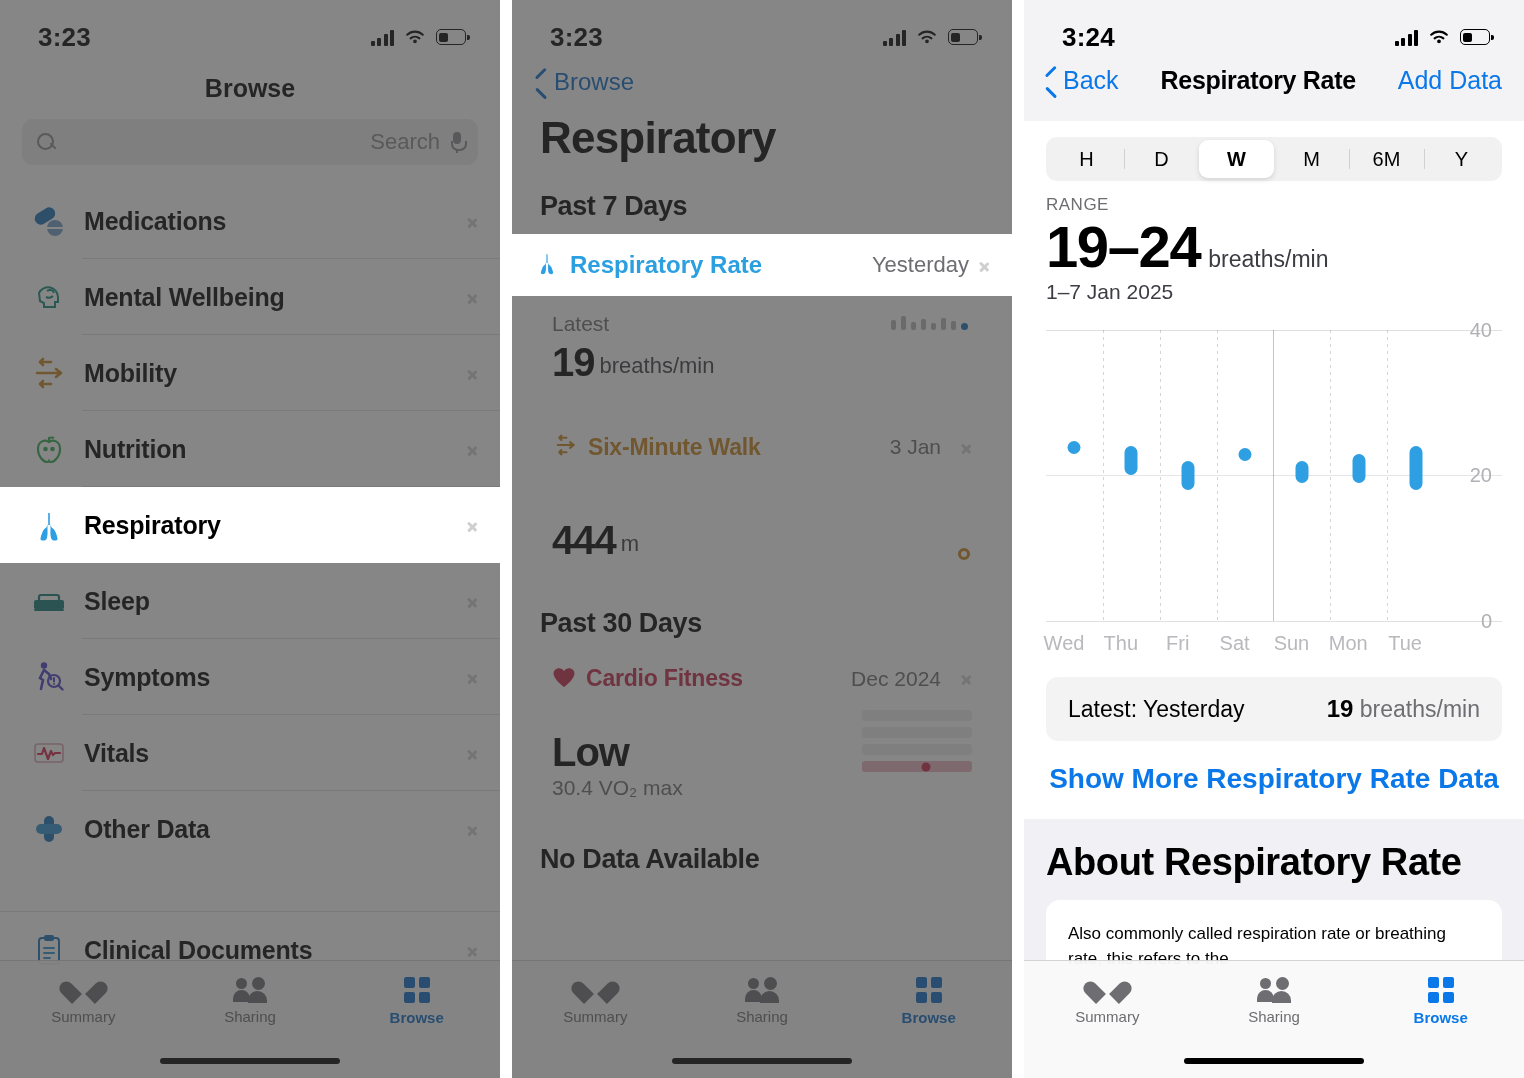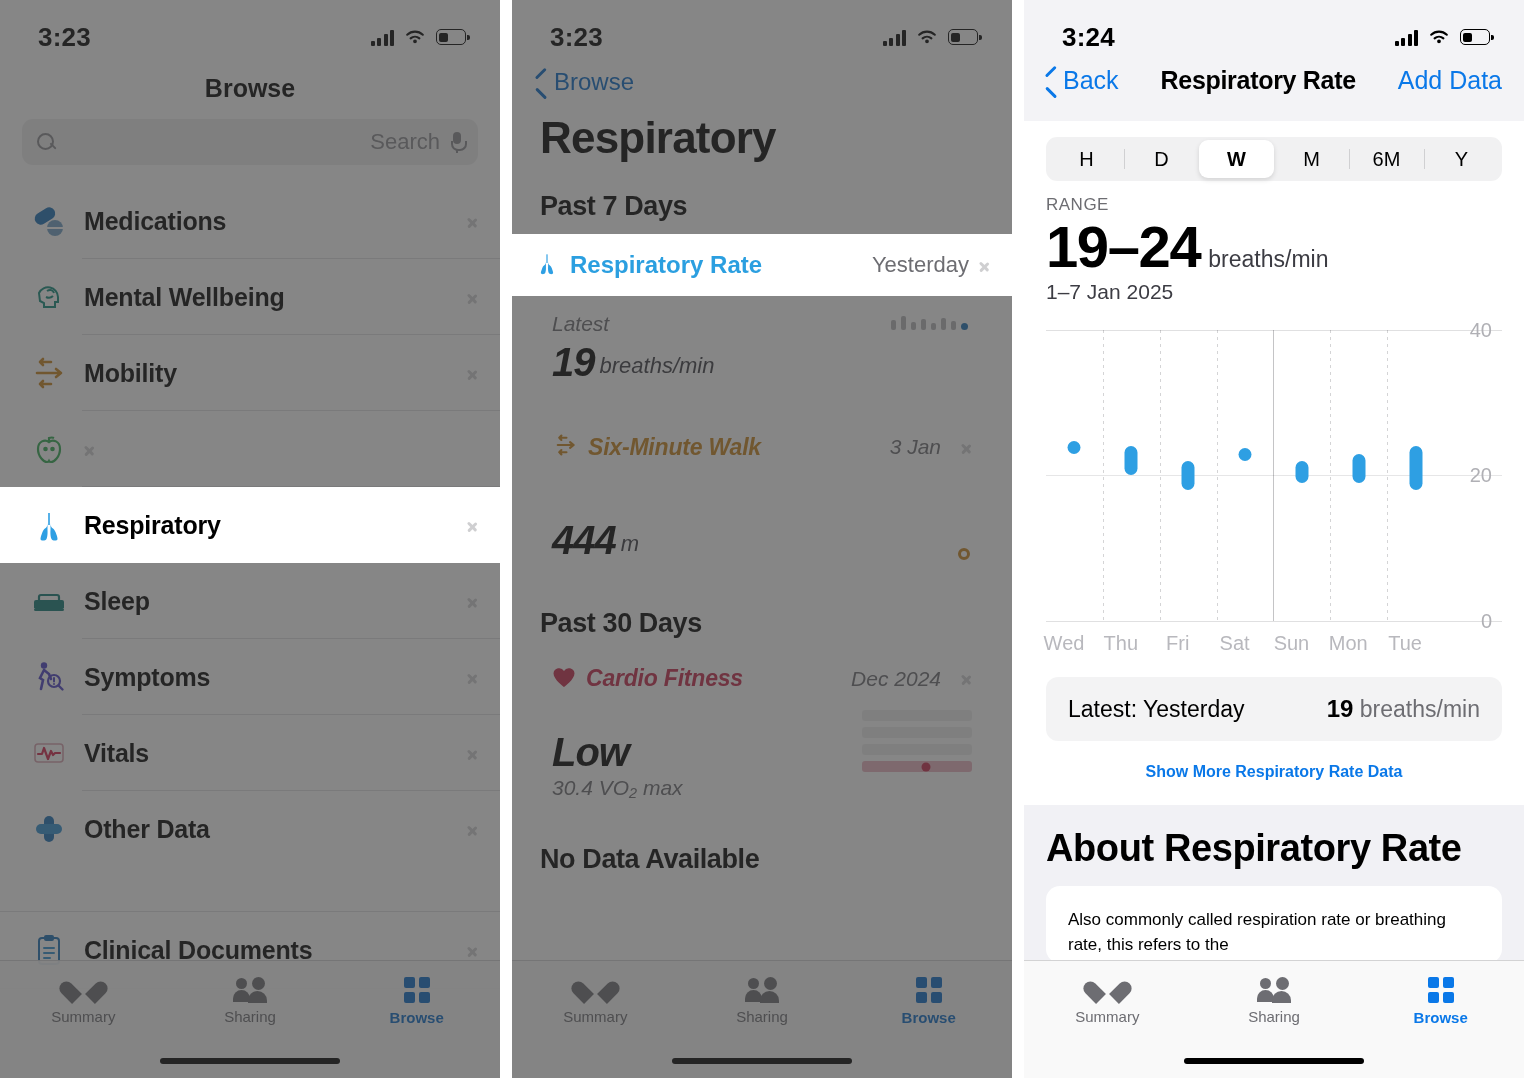--- a/index.html
+++ b/index.html
@@ -156,21 +156,21 @@
     content:""; position:absolute; left: 0px; width: 14px; height: 3.4px;
     background: #0a6bc9; border-radius: 2px;
   }
   .back-chev::before { top: 5.5px; transform: rotate(-45deg); transform-origin: left center; }
   .back-chev::after  { top: 16px;  transform: rotate(45deg);  transform-origin: left center; }
   .p2-h1 { font-size: 44px; font-weight: 700; color:#000; padding: 16px 0 6px 28px; letter-spacing:-.8px; }
   .sec-h { font-size: 27px; font-weight: 700; color:#000; padding: 22px 0 12px 28px; letter-spacing:-.4px; }
 
   .card {
     margin: 0 22px; background: rgba(255,255,255,0.55);
-    border-radius: 14px; overflow: hidden; font-style: italic;
+    border-radius: 14px; overflow: hidden;
   }
   .card-hd {
     display:flex; align-items:center; padding: 14px 18px 10px 18px; gap: 10px;
   }
   .card-hd .tle { font-size: 23px; font-weight: 700; flex:1; letter-spacing:-.2px; }
   .card-hd .date { font-size: 21px; color:#6d6d72; }
   .card-hd .chev { margin-left: 10px; }
   .card-body { padding: 0 18px 20px 18px; position: relative; display:flex; align-items:flex-end; }
   .big { font-size: 40px; font-weight: 700; color:#000; letter-spacing:-1px; line-height:1; }
   .unit { font-size: 22px; color: #3c3c43; margin-left: 5px; margin-bottom: 3px; }
@@ -246,21 +246,21 @@
 
   .latest-pill {
     margin: 14px 22px 0; background: rgba(118,118,128,0.09); border-radius: 12px;
     display:flex; align-items:flex-end; justify-content:space-between;
     padding: 18px 22px;
   }
   .lp-left { font-size: 23px; color:#000; font-weight:500; }
   .lp-right { font-size: 23px; color:#6d6d72; }
   .lp-right b { color:#000; font-weight:700; font-size: 24px; }
 
-  .showmore { text-align:center; color:#0a78e8; font-size: 16px; font-weight:600; padding: 22px 0 20px; }
+  .showmore { text-align:center; color:#0a78e8; font-size: 28px; font-weight:600; padding: 22px 0 20px; }
 
   .about-sect { background:#f1f1f5; padding: 22px 22px 0; margin-top: 4px; }
   .about-h { font-size: 38px; font-weight:700; color:#000; letter-spacing:-.4px; padding-bottom: 16px; }
   .about-card { background:#fff; border-radius: 14px; padding: 22px 22px 6px; }
   .about-card p { font-size: 17px; line-height: 1.45; color:#000; }
 
   .p3-tabbar { background: rgba(249,249,249,0.96); }
 </style>
 </head>
 <body>
@@ -341,20 +341,21 @@
 
       <div class="row">
         <span class="row-ic">
           <svg width="36" height="36" viewBox="0 0 36 36" fill="none" stroke="#2ea84f" stroke-width="2.2">
             <path d="M18 11c-4-3-11-1-11 7s6 13 9 13c1.5 0 2-1 2-1s.5 1 2 1c3 0 9-5 9-13s-7-10-11-7z"></path>
             <path d="M18 11V7c3-1 5 0 5 0"></path>
             <circle cx="14.5" cy="18" r="1.2" fill="#2ea84f"></circle>
             <circle cx="21.5" cy="18" r="1.2" fill="#2ea84f"></circle>
           </svg>
         </span>
+        <span class="row-label">Nutrition</span>
         <span class="chev"></span>
         <span class="sep"></span>
       </div>
 
       <div class="row highlight">
         <span class="row-ic">
           <svg width="36" height="36" viewBox="0 0 36 36">
             <path d="M16.5 8v8c0 6-3 4-5 9-1 2.6-2 5-2 7 0 2 5 2 6 0 1.5-3 1-9 1-9" fill="#2e9fe3"></path>
             <path d="M19.5 8v8c0 6 3 4 5 9 1 2.6 2 5 2 7 0 2-5 2-6 0-1.5-3-1-9-1-9" fill="#2e9fe3"></path>
             <rect x="17.2" y="6" width="1.6" height="12" fill="#2e9fe3"></rect>

